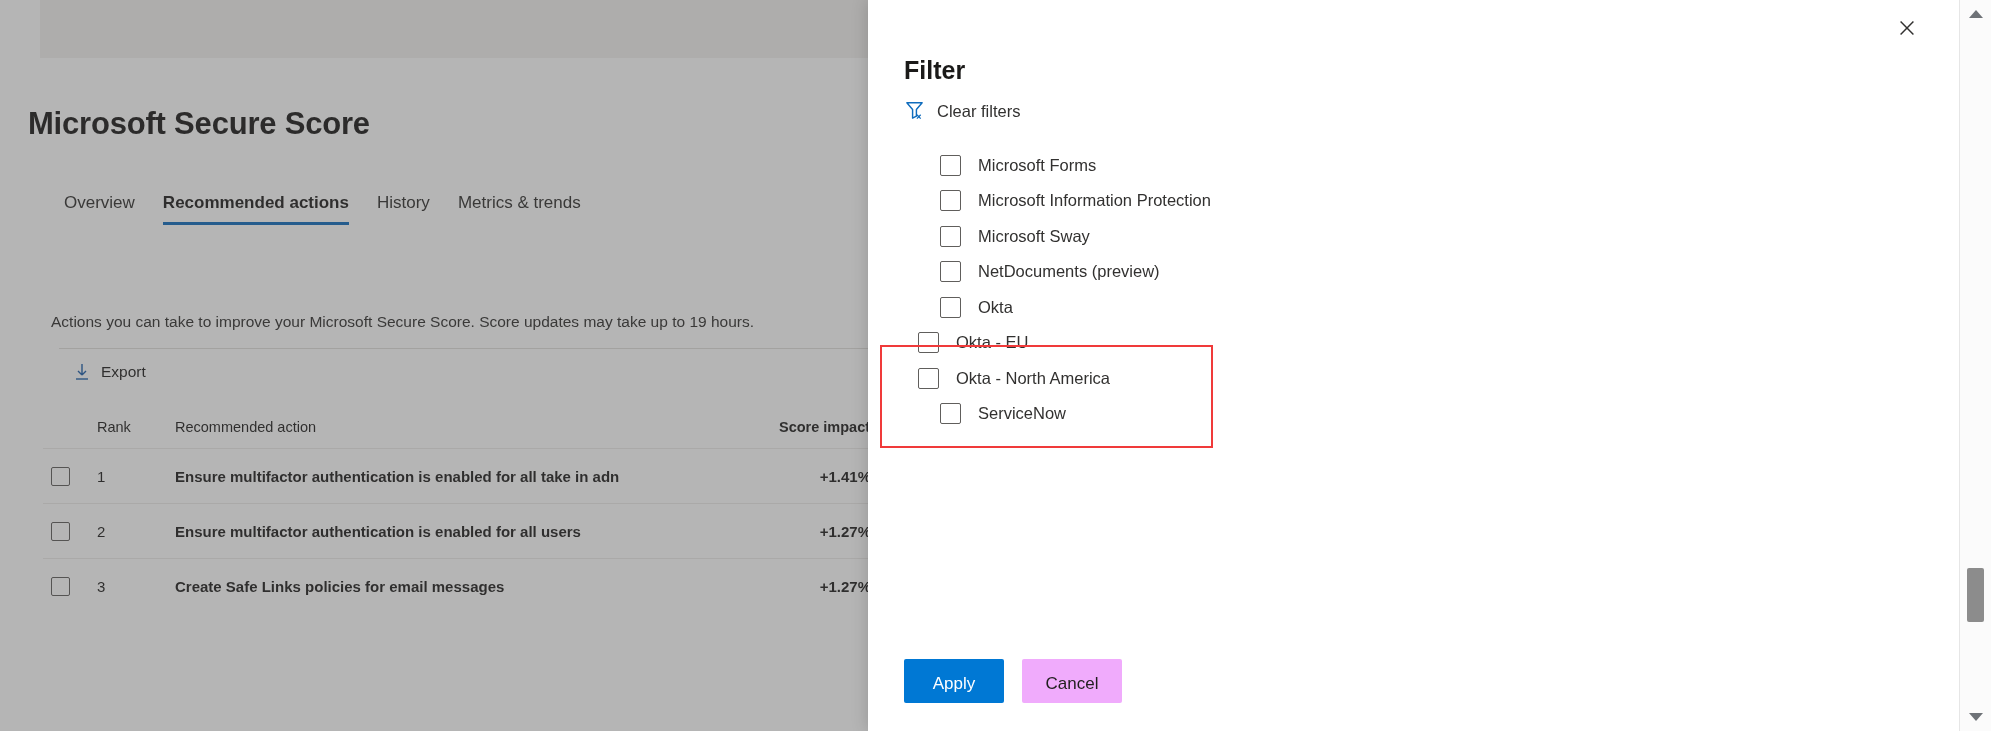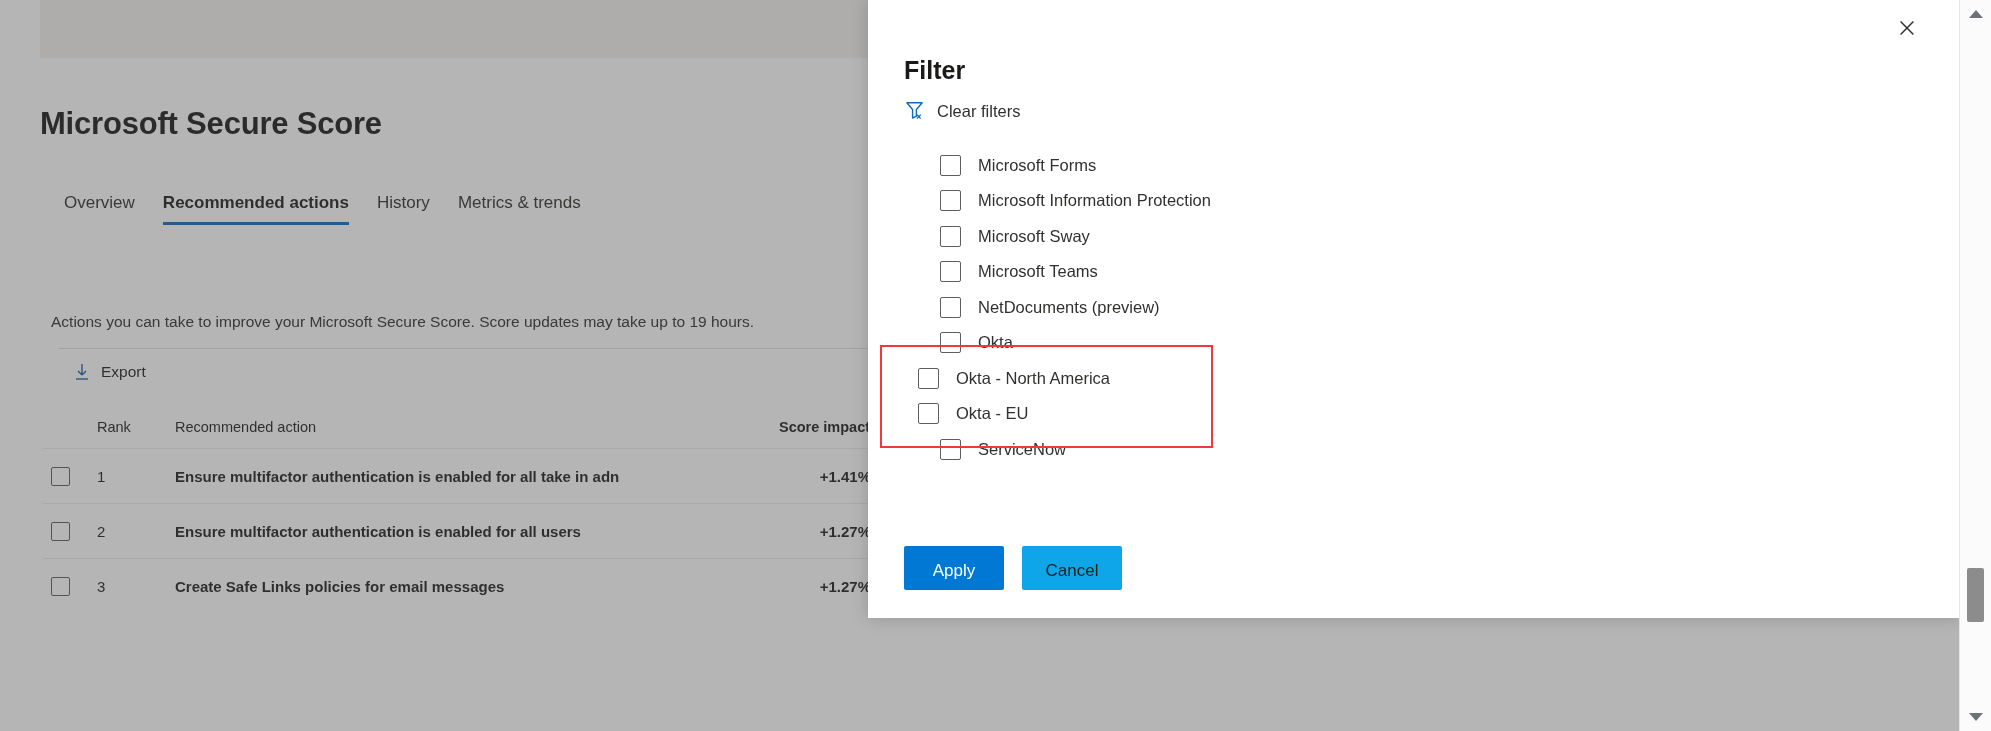--- a/index.html
+++ b/index.html
@@ -26,21 +26,21 @@
     width: 1919px; height: 58px;
     background: #f3f2f1;
   }
   .page-content {
     position: absolute; left: 0; top: 58px;
     width: 1959px; height: 673px;
     background: #ffffff;
   }
 
   .page-title {
-    position: absolute; left: 40px; top: 48px;
+    position: absolute; left: 28px; top: 48px;
     font-size: 31px; font-weight: bold; color: #1b1a19;
     letter-spacing: -0.2px;
     white-space: nowrap;
   }
 
   
   .tabs {
     position: absolute; left: 50px; top: 135px;
     display: flex; align-items: flex-end; gap: 0;
   }
@@ -107,21 +107,21 @@
   .scrim {
     position: absolute; left: 0; top: 0;
     width: 1959px; height: 731px;
     background: rgba(70,70,70,0.40);
     pointer-events: none;
   }
 
   
   .panel {
     position: absolute; right: 32px; top: 0;
-    width: 1091px; height: 618px;
+    width: 1091px; height: 731px;
     background: #ffffff;
     box-shadow: 0 0 16px rgba(0,0,0,0.18);
     overflow: hidden;
   }
   .panel-close {
     position: absolute; right: 34px; top: 12px;
     width: 36px; height: 36px;
     display: flex; align-items: center; justify-content: center;
     cursor: pointer; color: #323130;
   }
@@ -167,21 +167,21 @@
     position: absolute; left: 36px; bottom: 28px;
     display: flex; gap: 18px;
   }
   .btn {
     min-width: 100px; height: 44px;
     padding: 15px 22px;
     font-size: 17px; font-family: "Liberation Sans", sans-serif;
     border: none; border-radius: 2px; cursor: pointer;
   }
   .btn-primary { background: #0078d4; color: #ffffff; }
-  .btn-secondary { background: #0ea5e9; color: #201f1e; }
+  .btn-secondary { background: #f0abfc; color: #201f1e; }
 
   
   .scrollbar {
     position: absolute; right: 0; top: 0;
     width: 32px; height: 731px;
     background: #fbfbfb; border-left: 1px solid #e6e6e6;
   }
   .sb-arrow {
     position: absolute; left: 0; width: 32px; height: 28px;
     display: flex; align-items: center; justify-content: center;
@@ -317,37 +317,33 @@
           <div class="opt">
             <span class="cb"></span>
             <span class="lbl">Microsoft Information Protection</span>
           </div>
           <div class="opt">
             <span class="cb"></span>
             <span class="lbl">Microsoft Sway</span>
           </div>
           <div class="opt">
             <span class="cb"></span>
-            <span class="lbl">Microsoft Teams</span>
-          </div>
-          <div class="opt">
-            <span class="cb"></span>
             <span class="lbl">NetDocuments (preview)</span>
           </div>
           <div class="opt">
             <span class="cb"></span>
             <span class="lbl">Okta</span>
           </div>
           <div class="opt child">
             <span class="cb"></span>
+            <span class="lbl">Okta - EU</span>
+          </div>
+          <div class="opt child">
+            <span class="cb"></span>
             <span class="lbl">Okta - North America</span>
-          </div>
-          <div class="opt child">
-            <span class="cb"></span>
-            <span class="lbl">Okta - EU</span>
           </div>
           <div class="opt">
             <span class="cb"></span>
             <span class="lbl">ServiceNow</span>
           </div>
         </div>
     </div>
 
     <div class="hilite"></div>
 

